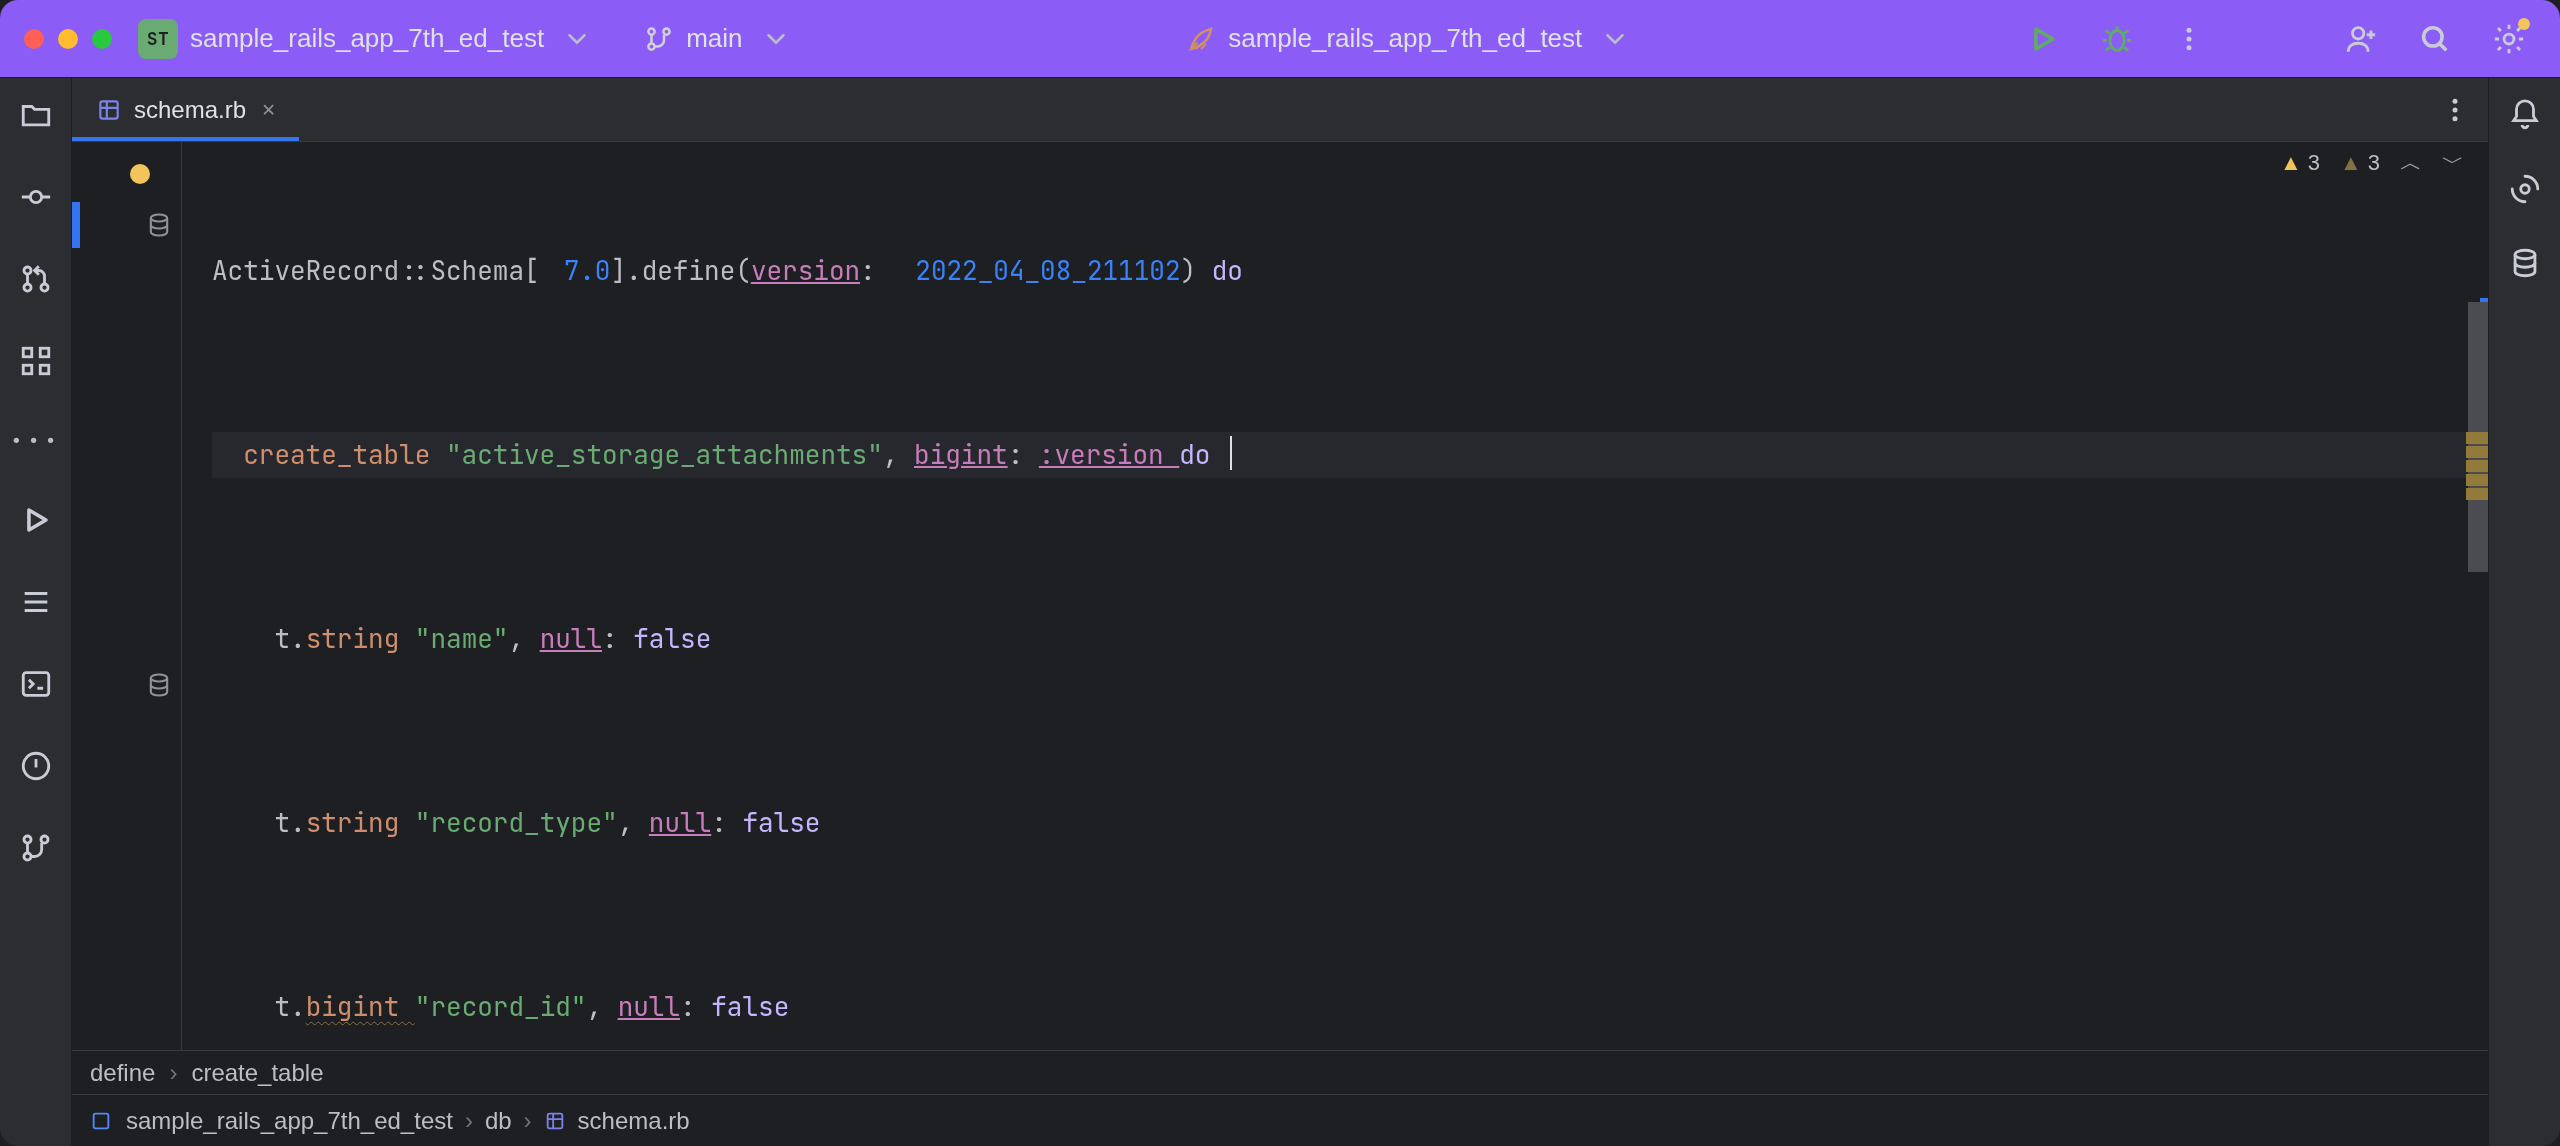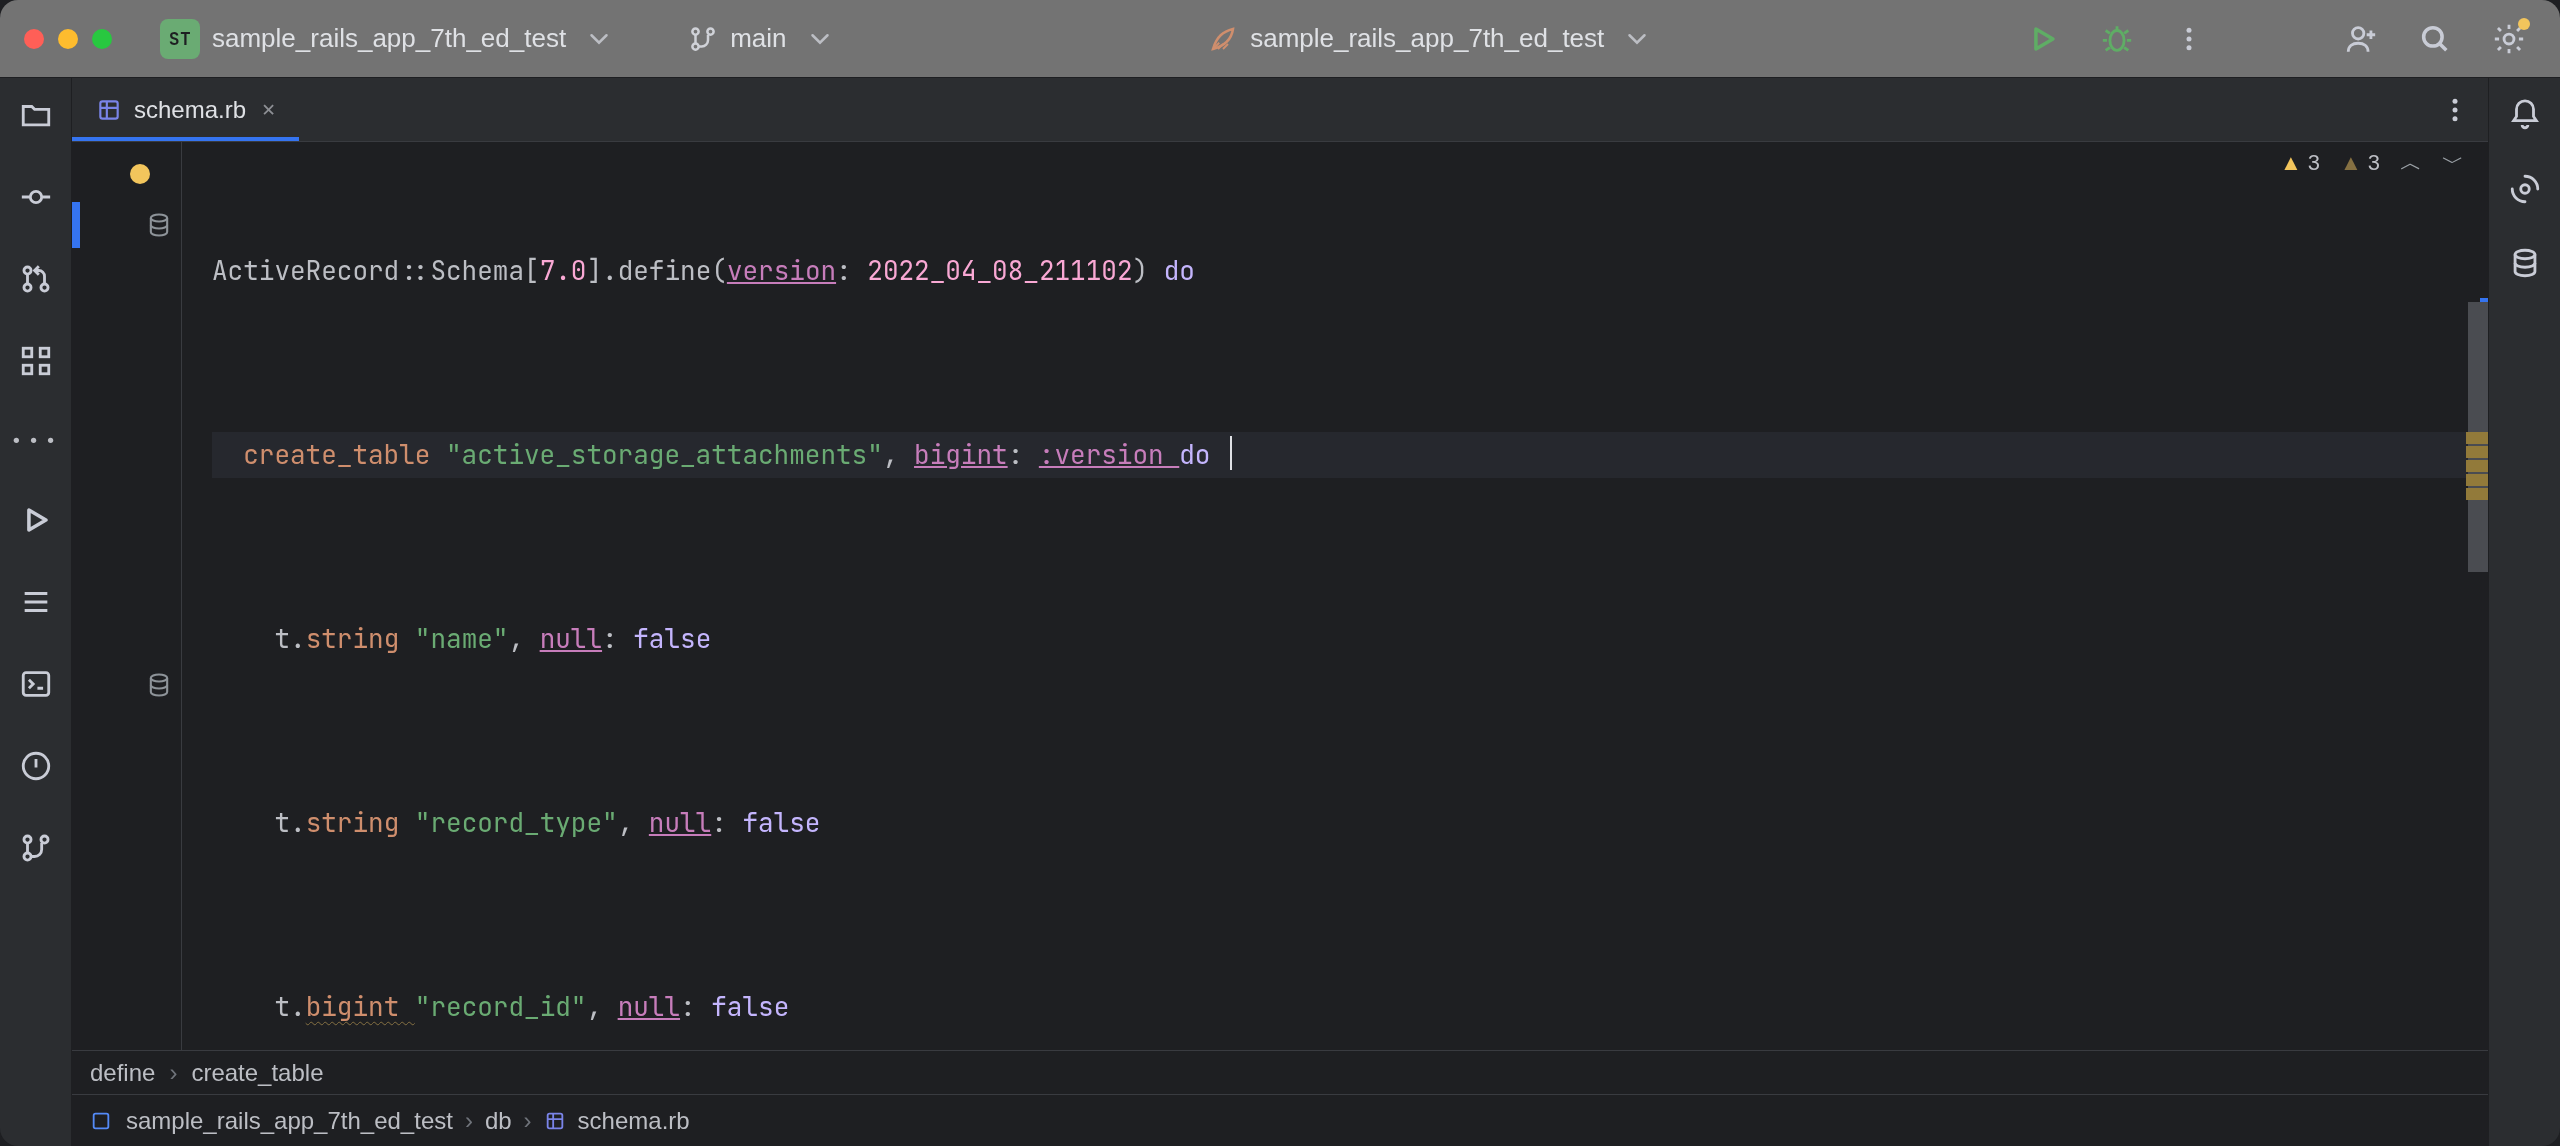--- a/index.html
+++ b/index.html
@@ -19,22 +19,22 @@
     overflow: hidden;
     background: #1e1f22;
   }
 
   
   .titlebar {
     height: 78px;
     display: flex;
     align-items: center;
     padding: 0 24px;
-    background: #737373;
-    gap: 28px;
+    background: #8b5cf6;
+    gap: 6px;
     border-bottom: 1px solid #1e1f22;
   }
   .traffic-lights { display: flex; gap: 14px; padding-right: 20px; }
   .traffic-dot {
     width: 20px; height: 20px; border-radius: 50%;
   }
   .dot-red   { background: #ff5f57; }
   .dot-yellow{ background: #febc2e; }
   .dot-green { background: #28c840; }
 
@@ -158,21 +158,21 @@
     padding: 14px 18px 14px 30px;
     font-size: 26px;
     line-height: 46px;
     white-space: pre;
     font-family: "JetBrains Mono", Menlo, Consolas, monospace;
   }
   .code-line { height: 46px; display: flex; align-items: center; }
   .code-line.hl { background: #26282e; }
   .tk-kw      { color: #c4b5fd; }
   .tk-def     { color: #cf8e6d; }
-  .tk-num     { color: #f9a8d4; }
+  .tk-num     { color: #3b82f6; margin-left: 24px; }
   .tk-str     { color: #6aab73; }
   .tk-sym     { color: #c77dbb; text-decoration: underline; }
   .tk-ident   { color: #bcbec4; }
   .tk-punc    { color: #bcbec4; }
   .tk-under   { text-decoration: underline wavy #857042 1px; text-decoration-skip-ink: none; text-underline-offset: 5px; }
 
   .breakpoint-dot {
     position: absolute; left: 58px; top: 8px;
     width: 20px; height: 20px; border-radius: 50%;
     background: #f2c55c;

